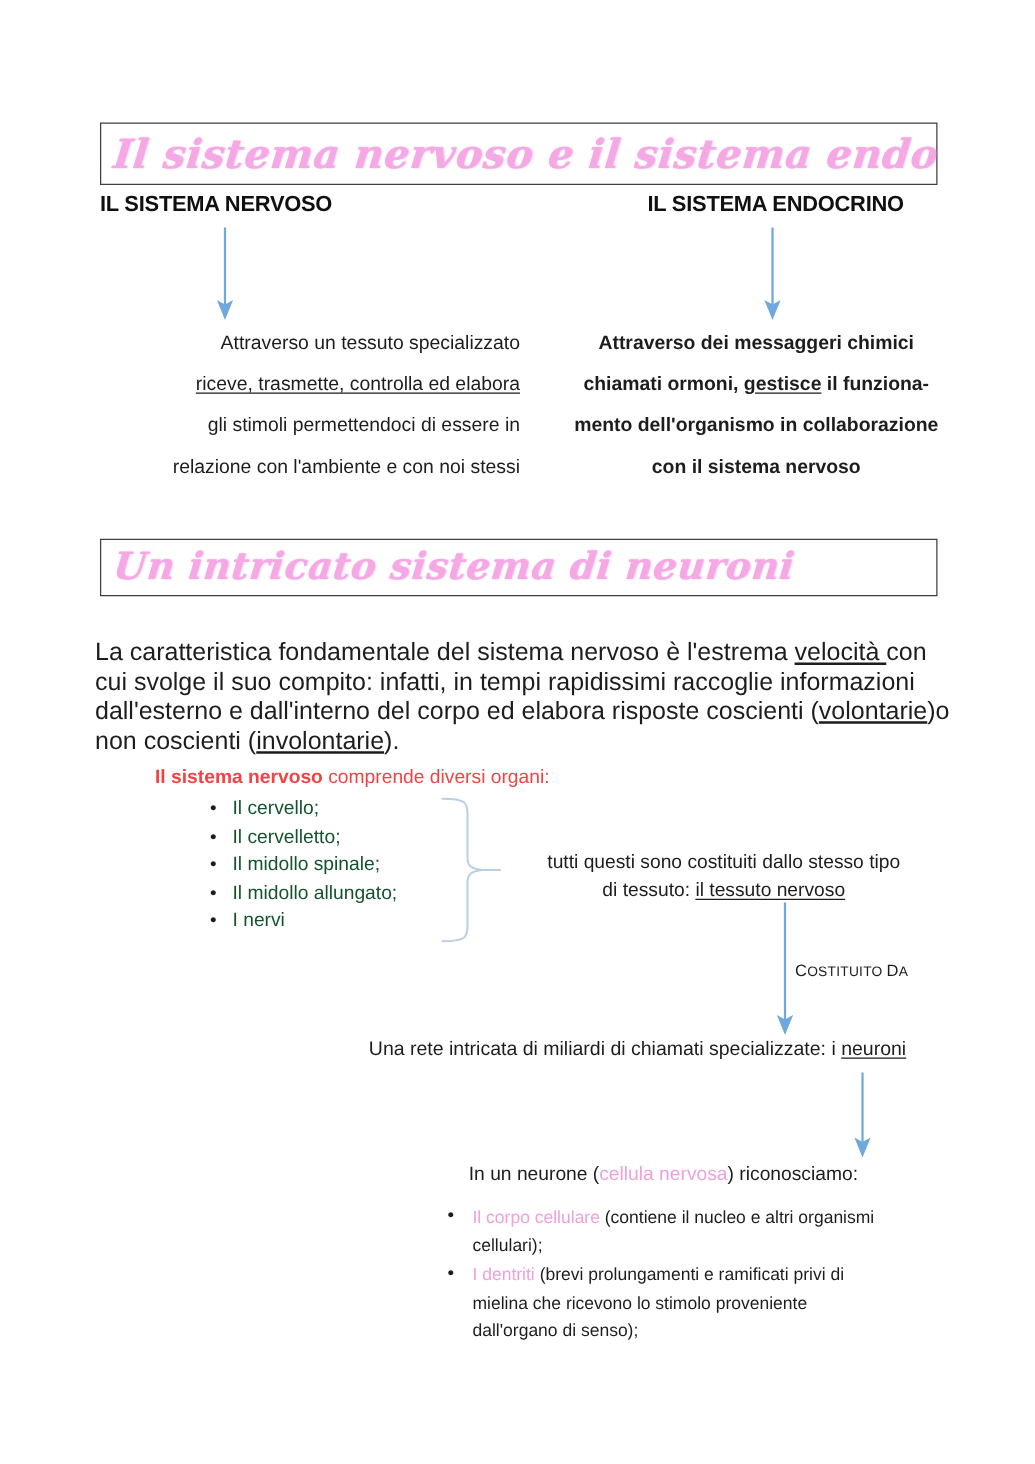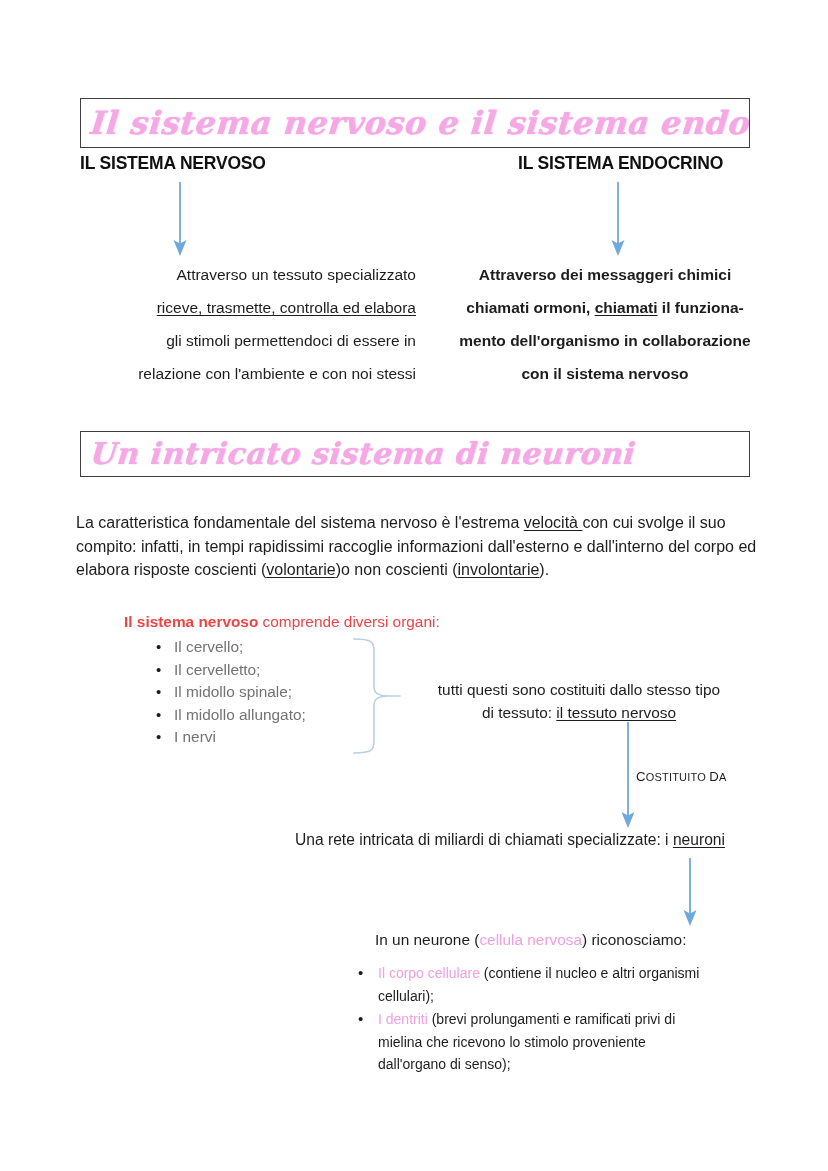--- a/index.html
+++ b/index.html
@@ -80,42 +80,42 @@
     color: #1d1d1d;
   }
   #col-left  { left: 76px;  top: 258px; width: 340px; text-align: right; }
   #col-right { left: 446px; top: 258px; width: 318px; text-align: center; font-weight: bold; }
   .col-block .u { text-decoration: underline; text-underline-offset: 2px; }
 
   
   #main-paragraph {
     position: absolute;
     left: 76px; top: 511px; width: 684px;
-    font-size: 16px;
+    font-size: 20px;
     line-height: 23.5px;
     color: #1d1d1d;
   }
   #main-paragraph .u { text-decoration: underline; text-underline-offset: 2px; }
 
   
   #organi-intro {
     position: absolute;
     left: 124px; top: 613px;
     font-size: 15.4px;
     color: #ef4444;
   }
   #organi-intro b { font-weight: 700; }
 
   #organi-list {
     position: absolute;
-    left: 148px; top: 636px;
+    left: 160px; top: 636px;
     margin: 0; padding: 0 0 0 26px;
     list-style: none;
     font-size: 15.4px;
-    color: #737373;
+    color: #14532d;
   }
   #organi-list li {
     position: relative;
     line-height: 22.6px;
   }
   #organi-list li::before {
     content: "\2022";
     position: absolute;
     left: -18px;
     font-size: 15px;
@@ -209,21 +209,21 @@
 
   <div class="col-block" id="col-left">
     <div>Attraverso un tessuto specializzato</div>
     <div class="u">riceve, trasmette, controlla ed elabora</div>
     <div>gli stimoli permettendoci di essere in</div>
     <div>relazione con l'ambiente e con noi stessi</div>
   </div>
 
   <div class="col-block" id="col-right">
     <div>Attraverso dei messaggeri chimici</div>
-    <div><span>chiamati ormoni, </span><span class="u">chiamati</span><span> il funziona-</span></div>
+    <div><span>chiamati ormoni, </span><span class="u">gestisce</span><span> il funziona-</span></div>
     <div>mento dell'organismo in collaborazione</div>
     <div>con il sistema nervoso</div>
   </div>
 
   <div class="banner" id="banner-2">
     <span class="banner-text">Un intricato sistema di neuroni</span>
   </div>
 
   <div id="main-paragraph"><span>La caratteristica fondamentale del sistema nervoso è l'estrema </span><span class="u">velocità </span><span>con cui svolge il suo compito: infatti, in tempi rapidissimi raccoglie informazioni dall'esterno e dall'interno del corpo ed elabora risposte coscienti (</span><span class="u">volontarie</span><span>)o non coscienti (</span><span class="u">involontarie</span><span>).</span></div>
 

